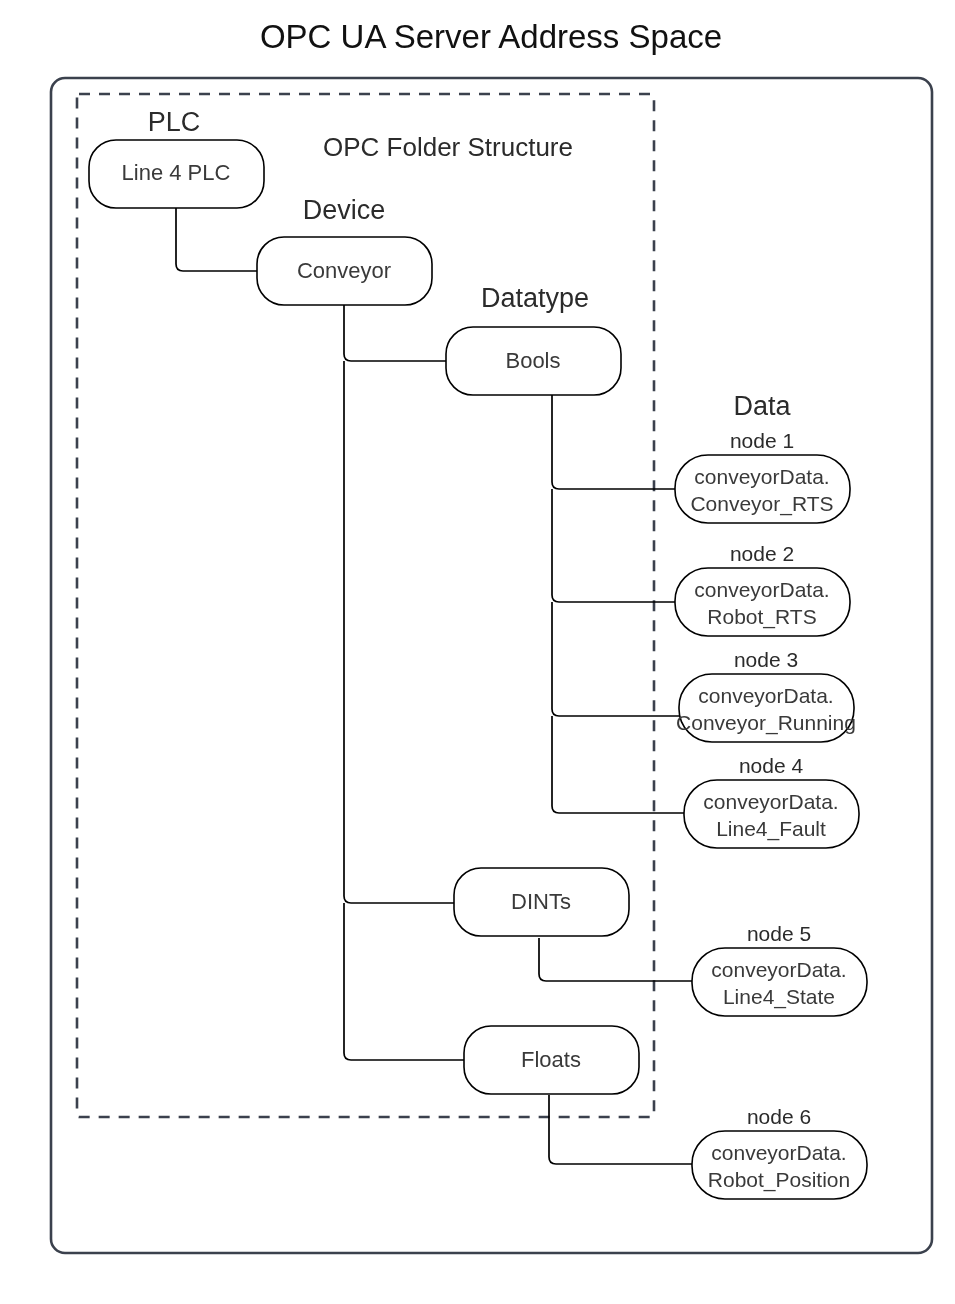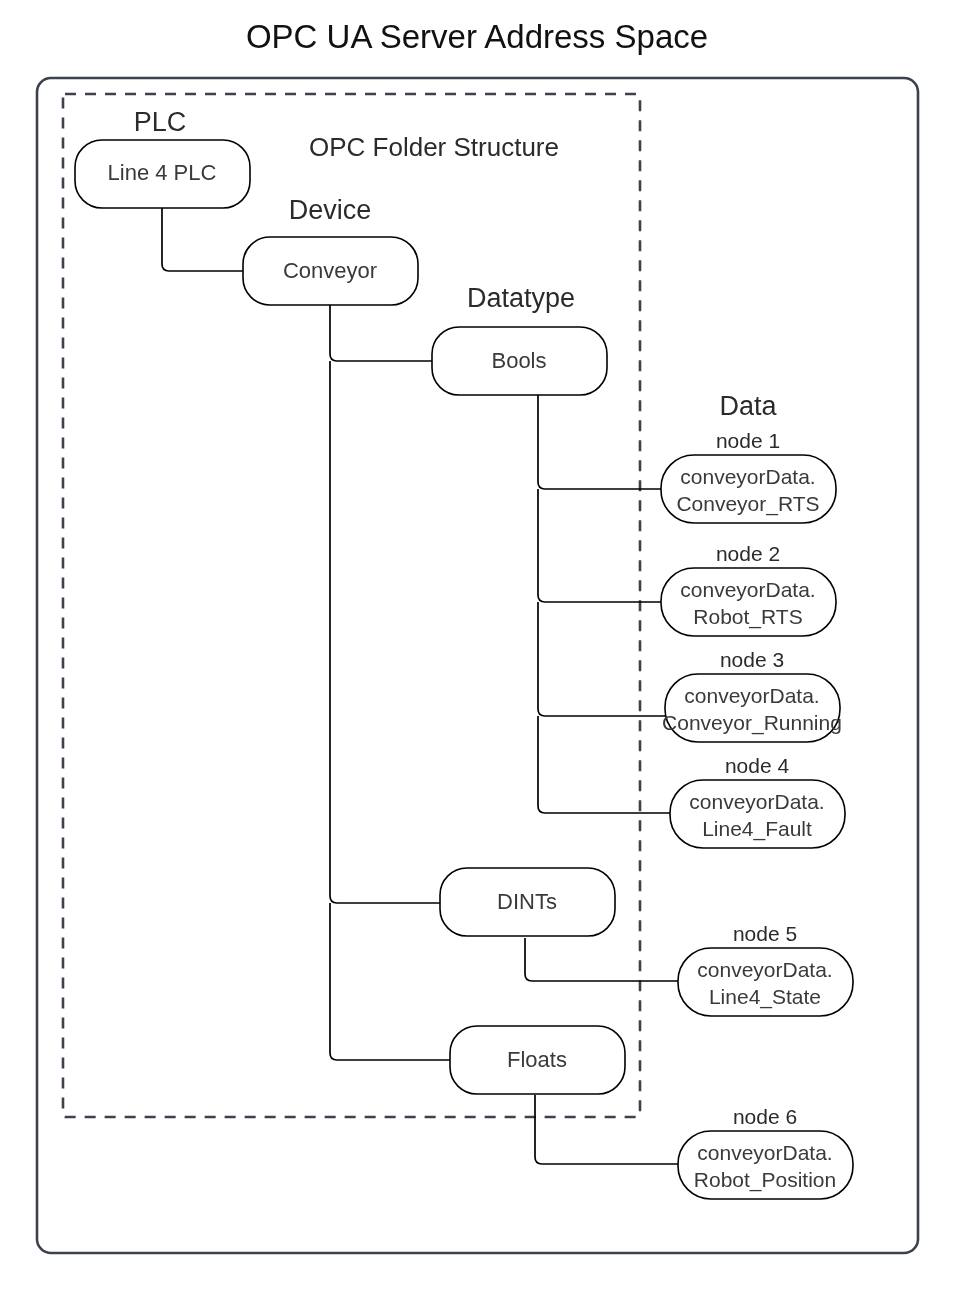--- a/index.html
+++ b/index.html
@@ -9,21 +9,21 @@
   }
   body {
     width: 955px;
     height: 1304px;
     font-family: "Liberation Sans", sans-serif;
     position: relative;
     overflow: hidden;
   }
   #diagram-root {
     position: absolute;
-    left: 0; top: 0;
+    left: 14px; top: 0;
     width: 762px;
     height: 1304px;
   }
   svg { display: block; }
   .node-rect {
     fill: #ffffff;
     stroke: #000000;
     stroke-width: 1.6;
   }
   .outer-rect {

